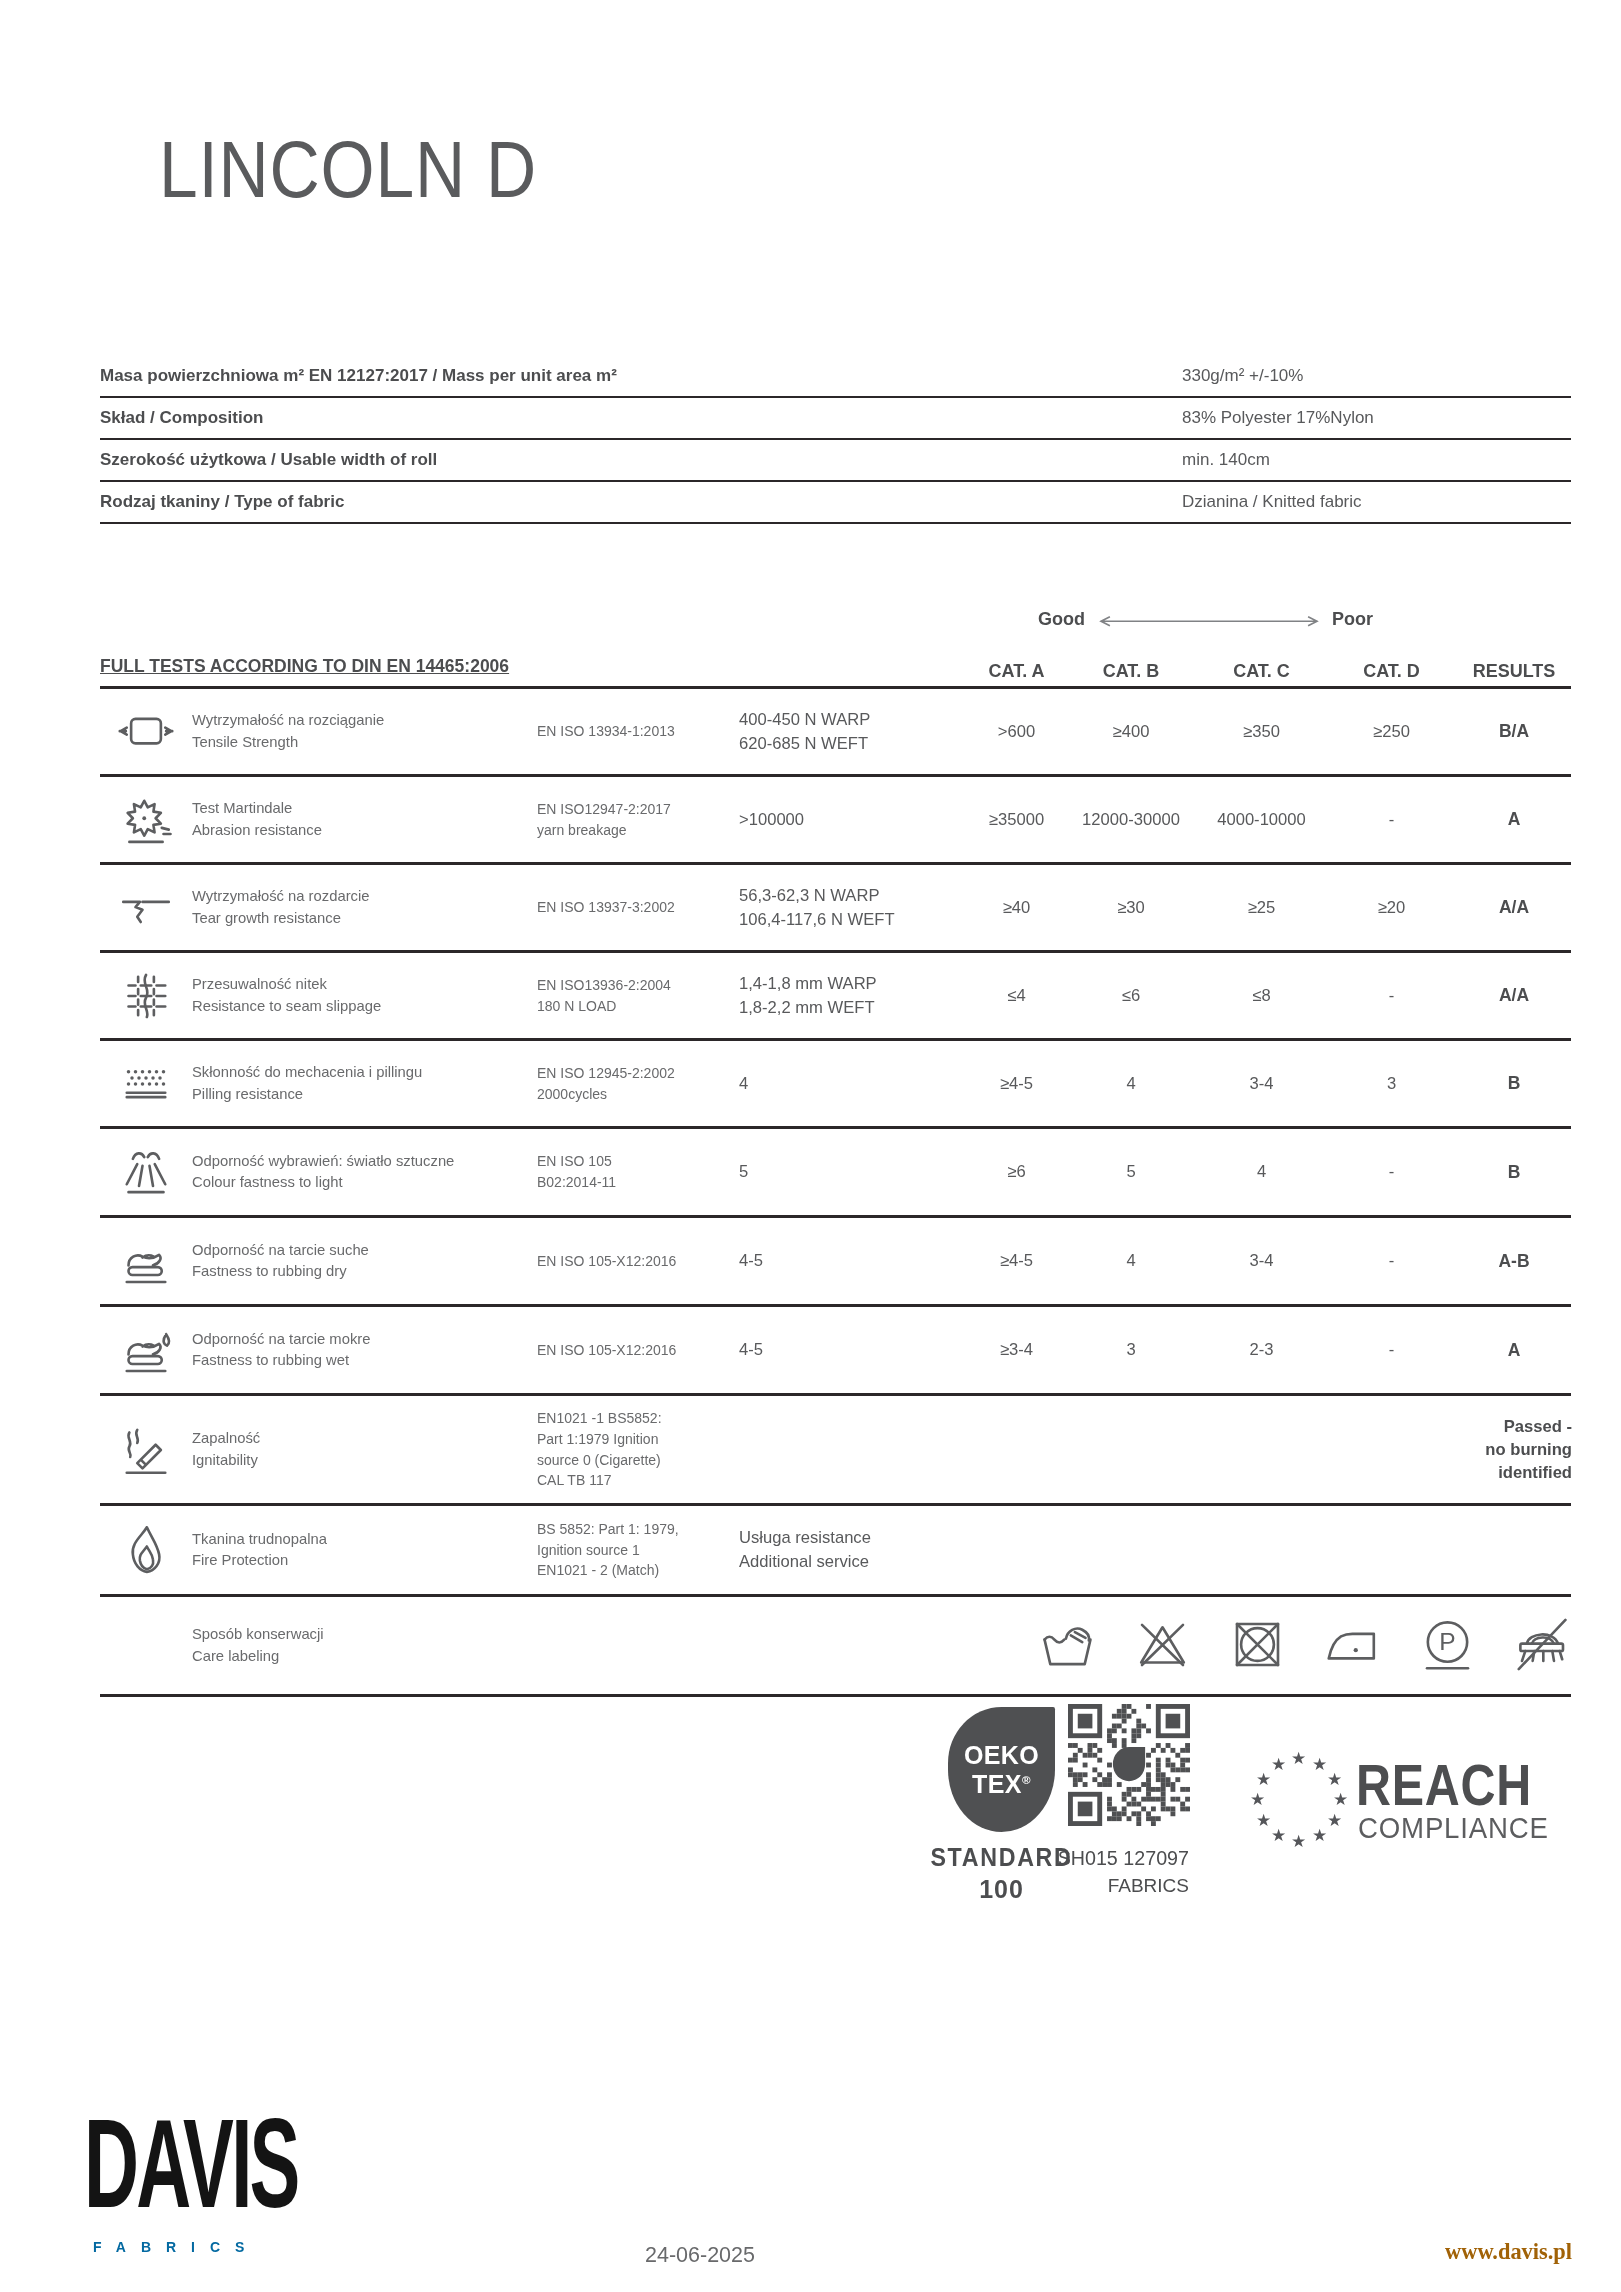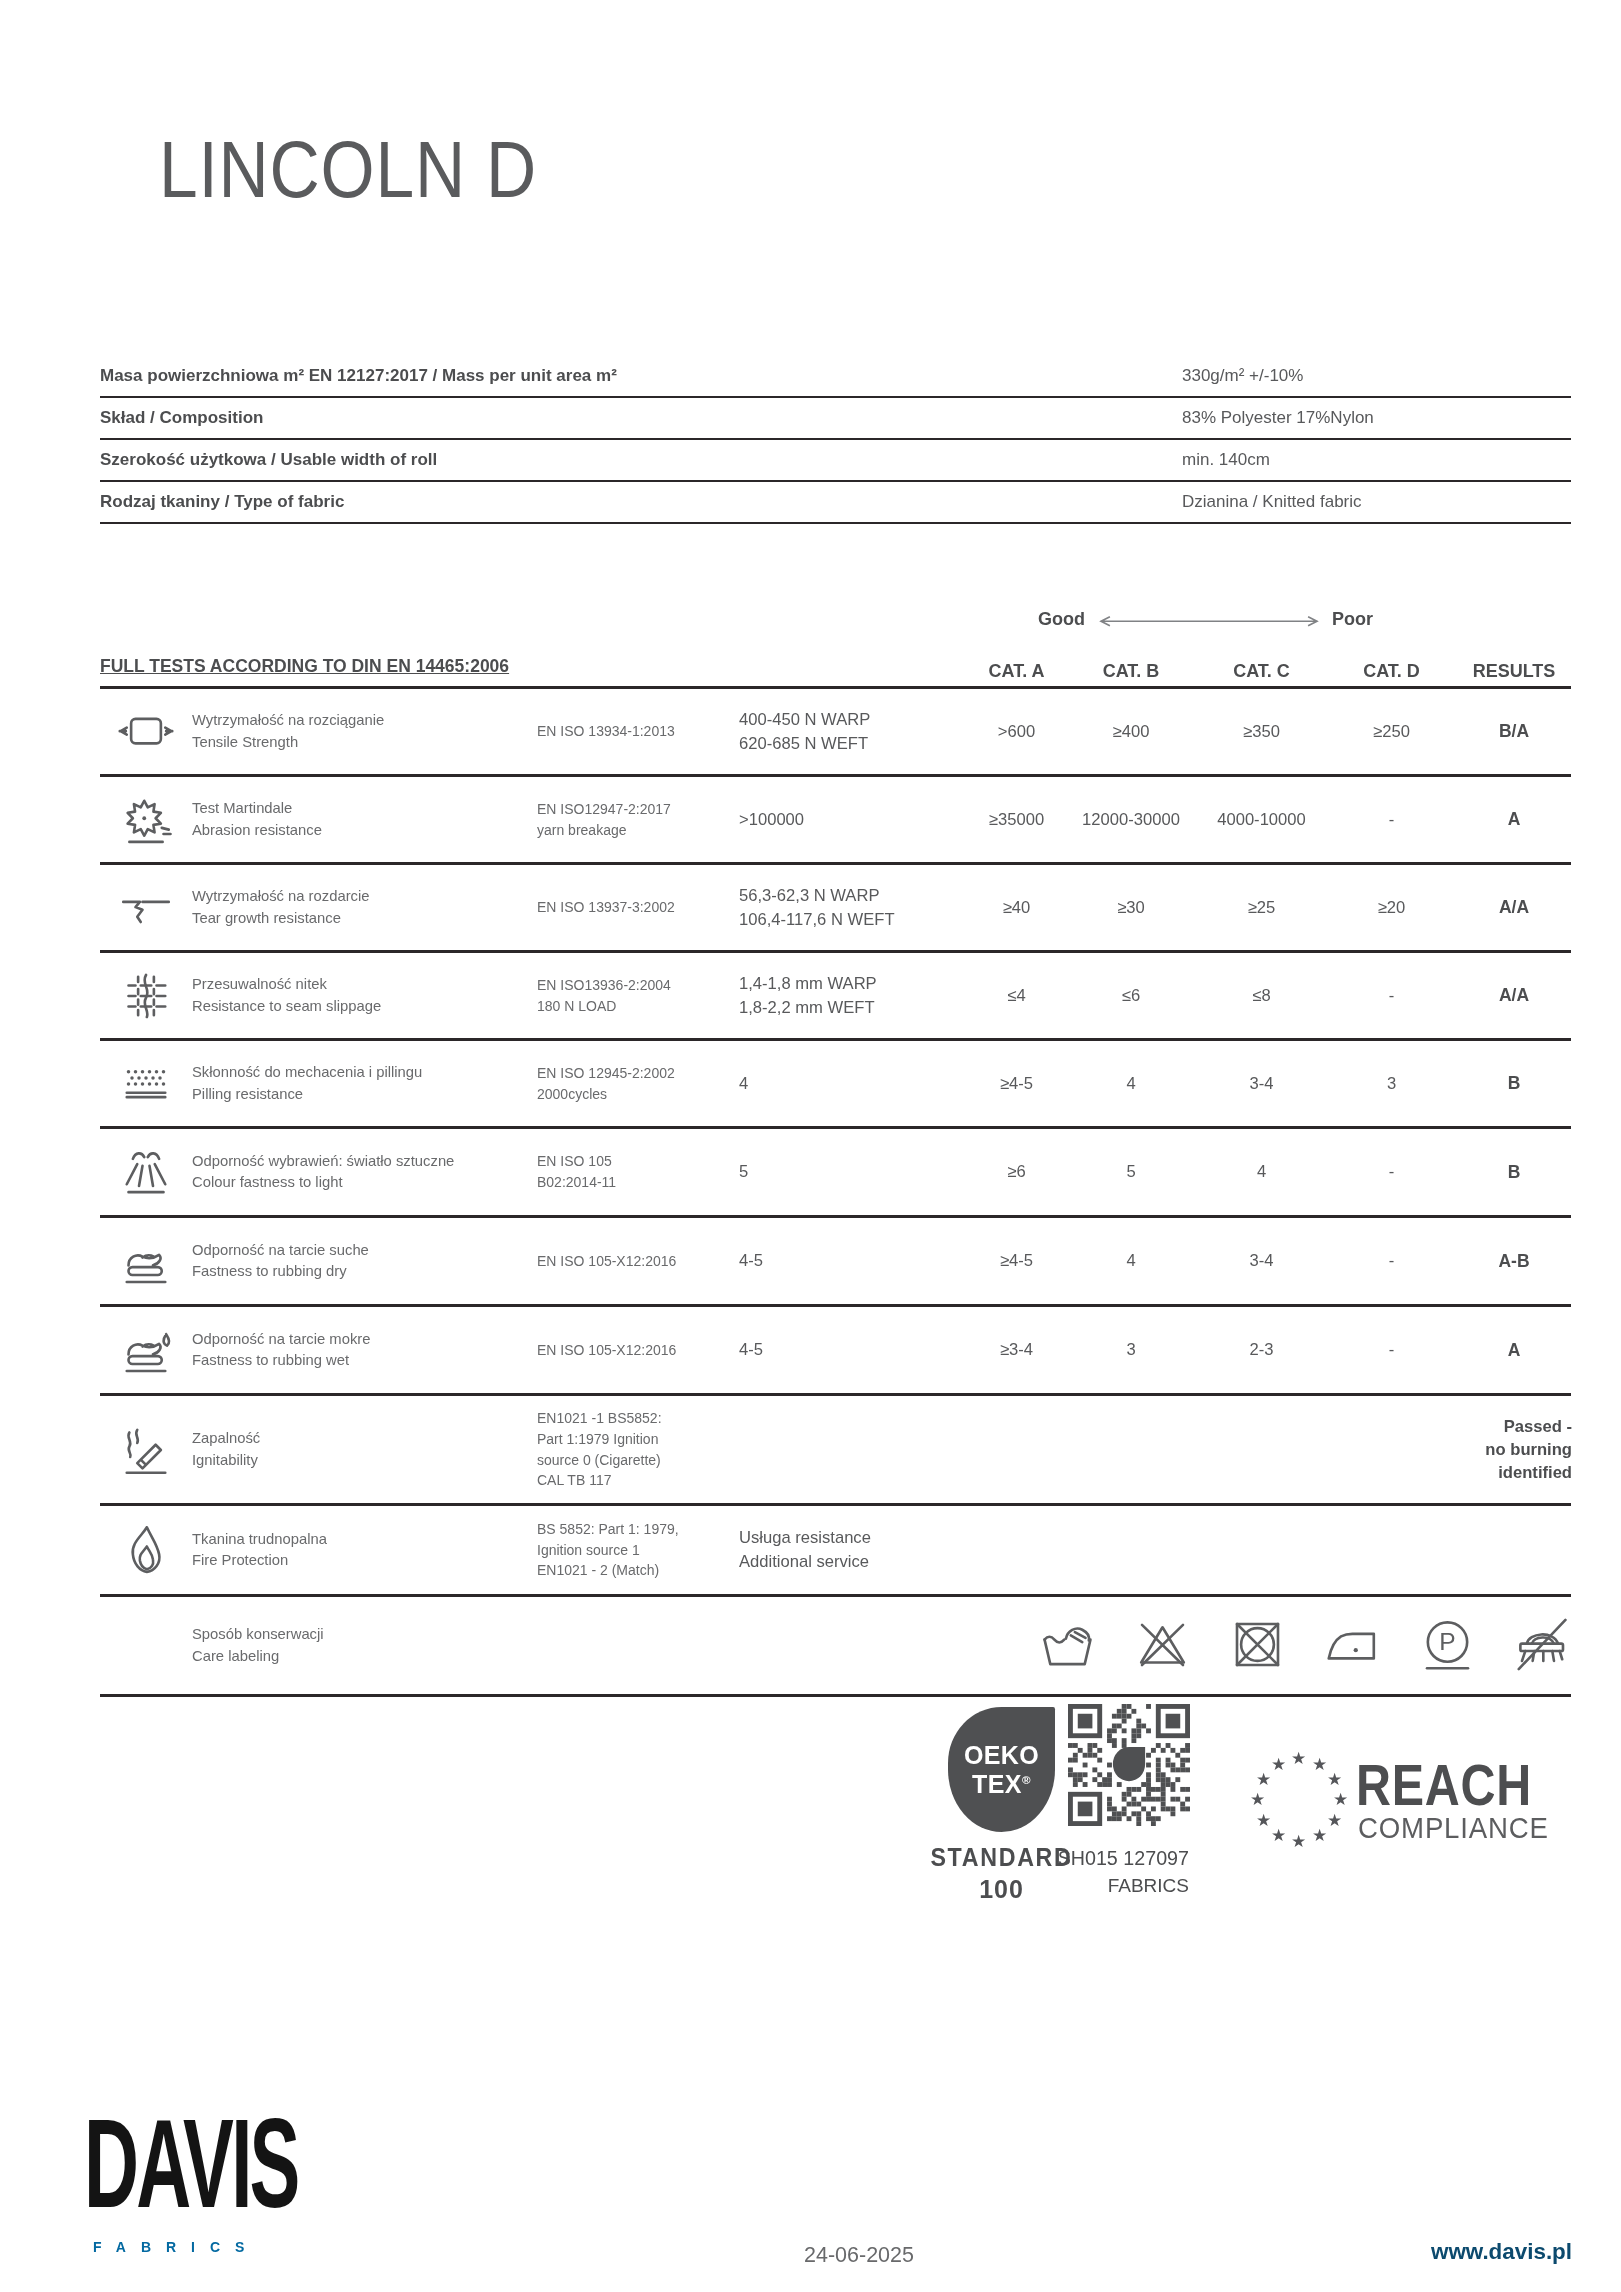--- a/index.html
+++ b/index.html
@@ -64,22 +64,22 @@
   .eu-stars span{position:absolute;font-size:17px;color:#55565a;}
   .reach-title{position:absolute;left:1356px;top:1752px;font-size:57px;font-weight:700;color:#4d4e50;
                transform:scaleX(.85);transform-origin:left top;letter-spacing:0.9px;}
   .reach-sub{position:absolute;left:1358px;top:1811px;font-size:30px;font-weight:400;color:#5c5d5f;
              transform:scaleX(.92);transform-origin:left top;letter-spacing:0.9px;}
 
   
   .davis{position:absolute;left:84px;top:2106px;font-size:127px;line-height:.9;font-weight:700;color:#141414;
          transform:scaleX(.60);transform-origin:left top;letter-spacing:-4.5px;}
   .fabrics{position:absolute;left:93px;top:2239px;font-size:14px;font-weight:700;letter-spacing:15px;color:#0369a1;}
-  .doc-date{position:absolute;left:645px;top:2243px;width:269px;text-align:right;font-size:21.5px;color:#68696b;}
-  .website{position:absolute;right:50px;top:2239px;font-size:22.4px;font-weight:600;color:#0c4a6e;}
+  .doc-date{position:absolute;left:645px;top:2243px;width:269px;text-align:left;font-size:21.5px;color:#68696b;}
+  .website{position:absolute;right:50px;top:2239px;font-size:22.4px;font-weight:600;color:#a16207;font-family:Liberation Serif, serif;}
 </style>
 </head>
 <body>
 
 <div class="page">
 
   <div class="title">LINCOLN D</div>
 
   <div class="spec-table" id="spec-table">
       <div class="spec-row">

